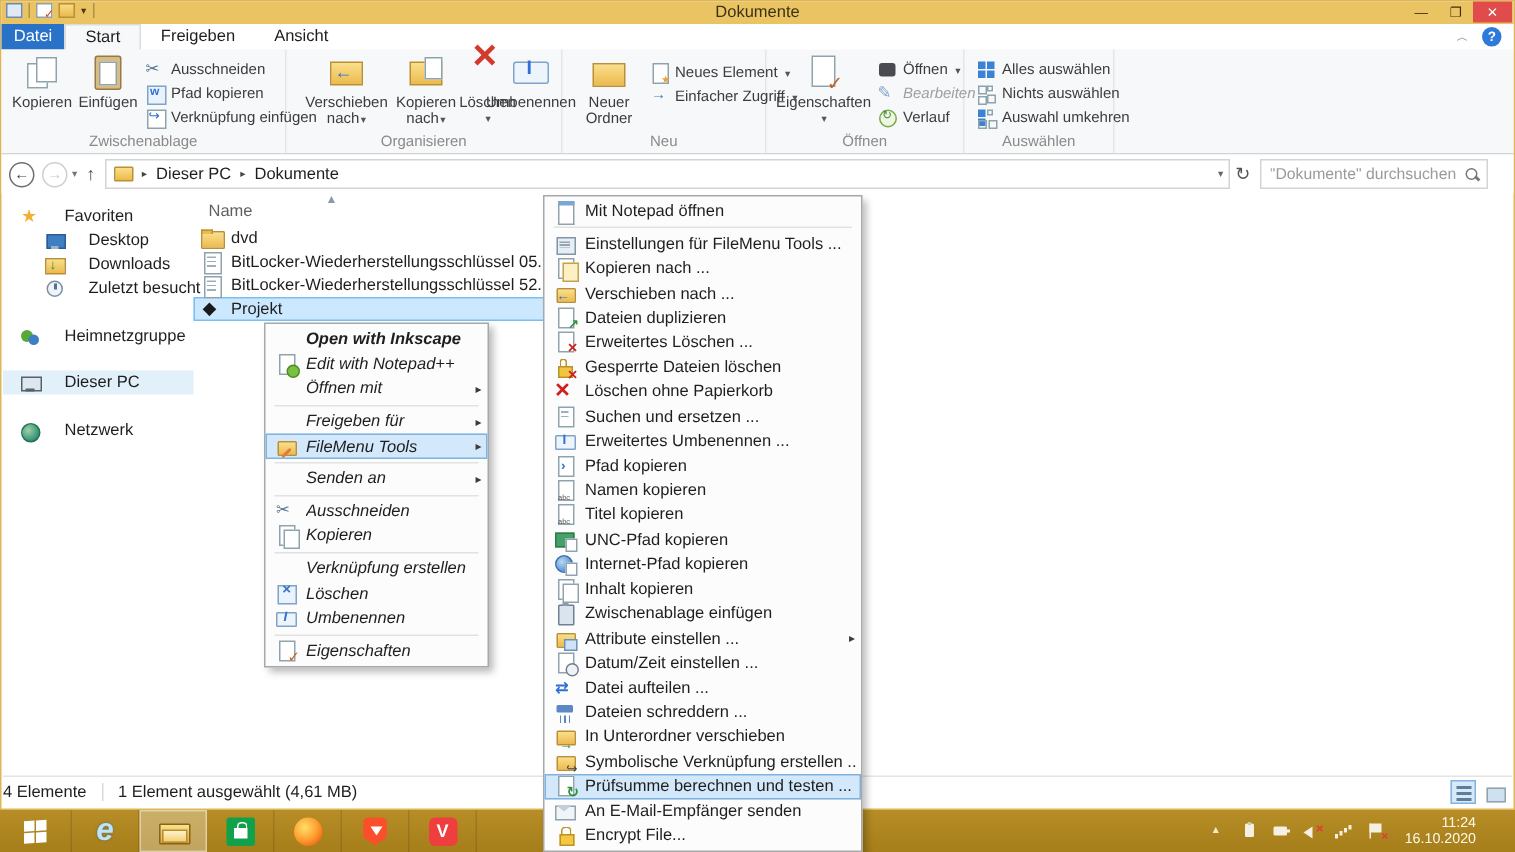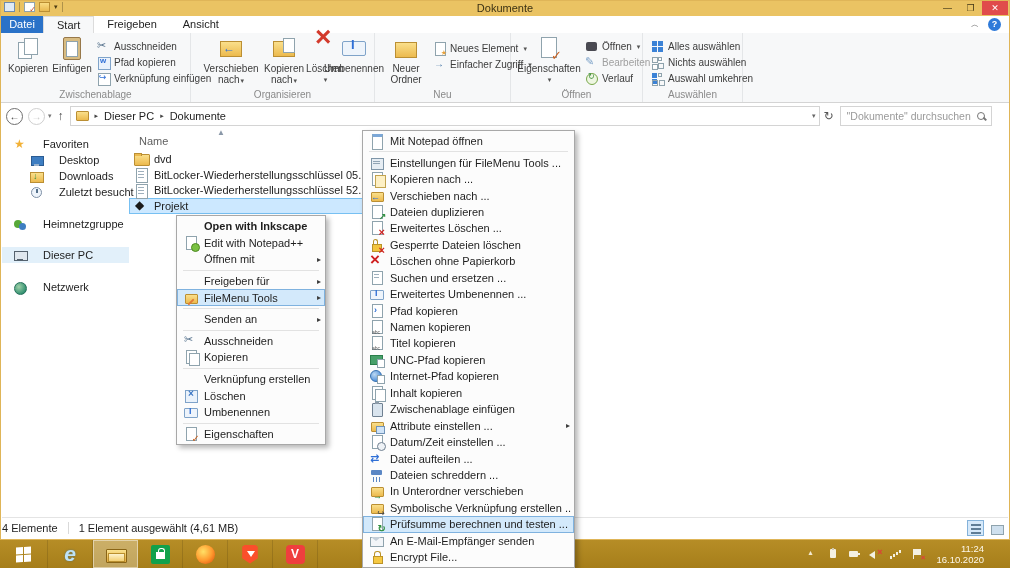--- a/index.html
+++ b/index.html
@@ -138,21 +138,21 @@
   .status-text { font-size:11px; color:#1e1e1e; white-space:nowrap; }
   .status-div { width:1px; height:12px; background:#d9d9d9; margin:0 10px; }
   .view-btns { position:absolute; right:4px; top:2px; display:flex; gap:3px; }
   .vbtn { width:17px; height:16px; border:1px solid transparent; position:relative; }
   .vbtn.active { background:#d6e9fa; border-color:#84b2da; }
   .vbtn.details::before { content:""; position:absolute; left:3px; top:3px; width:10px; height:2px; background:#5f7d96; box-shadow:0 4px 0 #5f7d96, 0 8px 0 #5f7d96; }
   .vbtn.thumbs::before { content:""; position:absolute; left:3px; top:4px; width:11px; height:8px; background:#cfe0ee; border:1px solid #8fa3ad; }
 
   
   .menu { position:absolute; background:#fcfcfc; border:1px solid #a8a8a8; box-shadow:3px 3px 5px rgba(0,0,0,.28); padding:2px 0; z-index:50; }
-  .context-menu { left:176px; top:215px; width:150px; }
+  .context-menu { left:176px; top:215px; width:150px;font-style:italic; }
   .filemenu-submenu { left:326px; top:130px; width:213px;margin-left:36px; }
   .menu-item { display:flex; align-items:center; padding:0 2px; position:relative; }
   .context-menu .menu-item { height:16.6px; }
   .filemenu-submenu .menu-item { height:16.45px; }
   .menu-item.bold .mi-label { font-weight:bold; }
   .menu-item.hl { background:#d3e9fb; outline:1px solid #7fb2df; outline-offset:-1px; }
   .mi-ic { width:14px; height:14px; position:relative; flex:0 0 14px; margin:0 6px 0 5px; font-size:10px; }
   .mi-label { flex:1; white-space:nowrap; overflow:hidden; font-size:11px; }
   .mi-arrow { font-size:8px; color:#3a3a3a; margin-right:2px; }
   .menu-sep { height:1px; background:#e2e2e2; margin:2px 6px; }
@@ -346,21 +346,21 @@
       <div class="rbig" style="left:10px;width:56px;">
         <span class="ric i-props-lg"></span>
         <span class="lbl">Eigenschaften</span>
         <span class="dd">▾</span>
       </div>
       <div class="rs" style="left:74px;top:6px;">
         <span class="sic i-open-s"></span>
         <span>Öffnen</span>
           <span class="dd">▾</span>
       </div>
-      <div class="rs disabled" style="left:74px;top:22px;">
+      <div class="rs disabled" style="left:74px;top:22px;font-style:italic;">
         <span class="sic i-edit-s"></span>
         <span>Bearbeiten</span>
       </div>
       <div class="rs" style="left:74px;top:38px;">
         <span class="sic i-hist-s"></span>
         <span>Verlauf</span>
       </div>
       <div class="glabel">Öffnen</div>
     </div>
 

